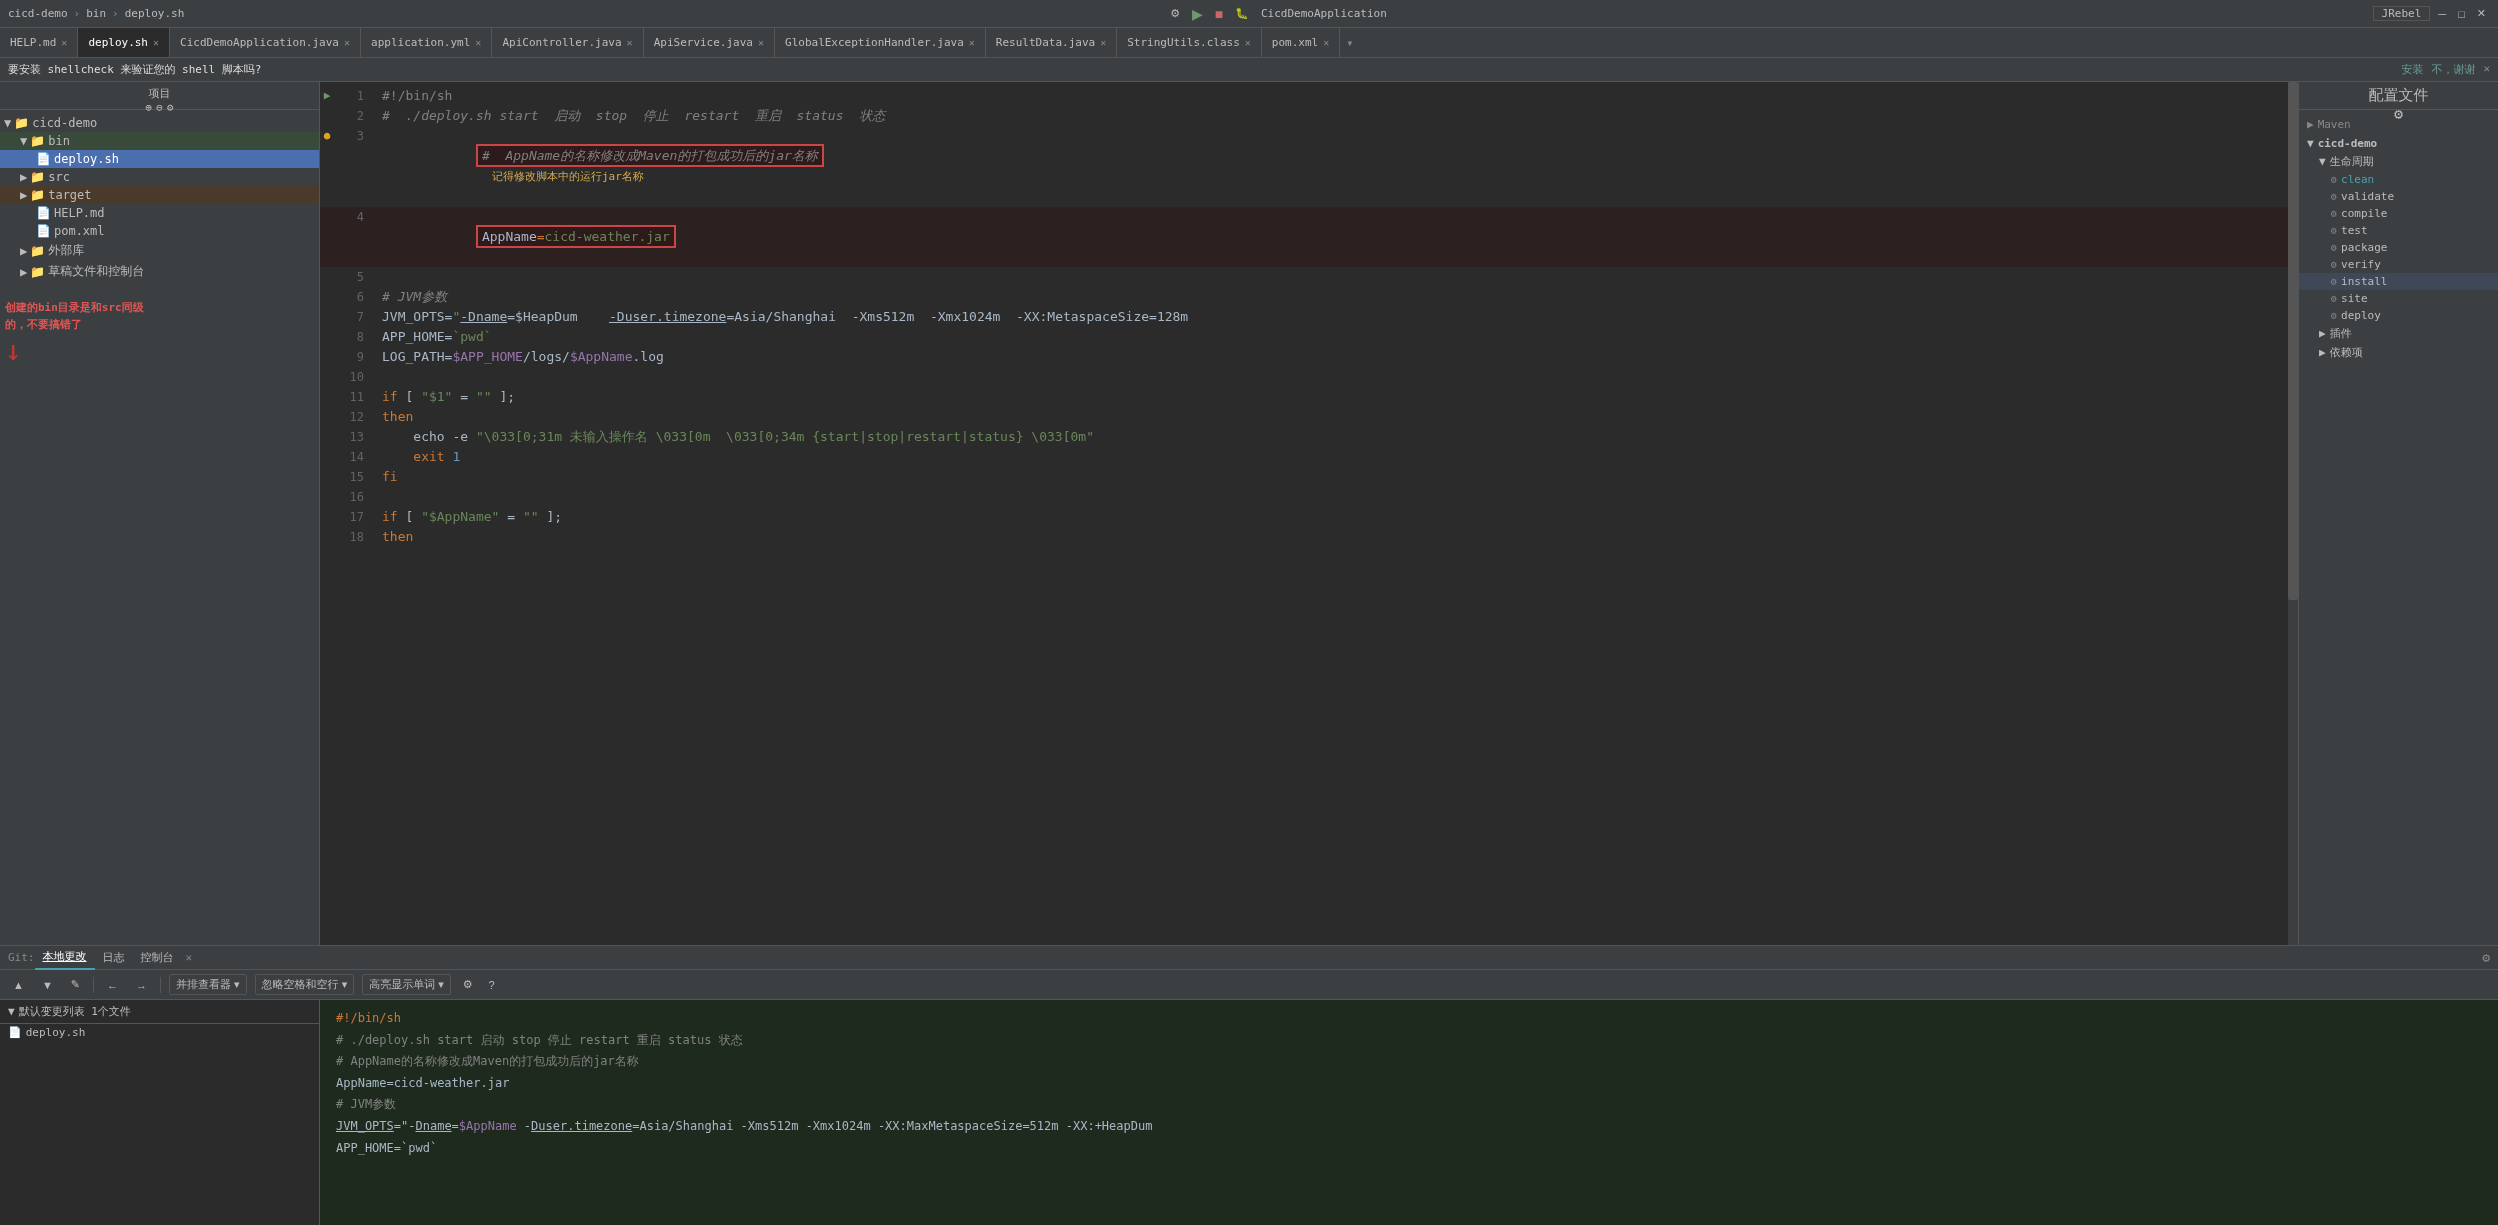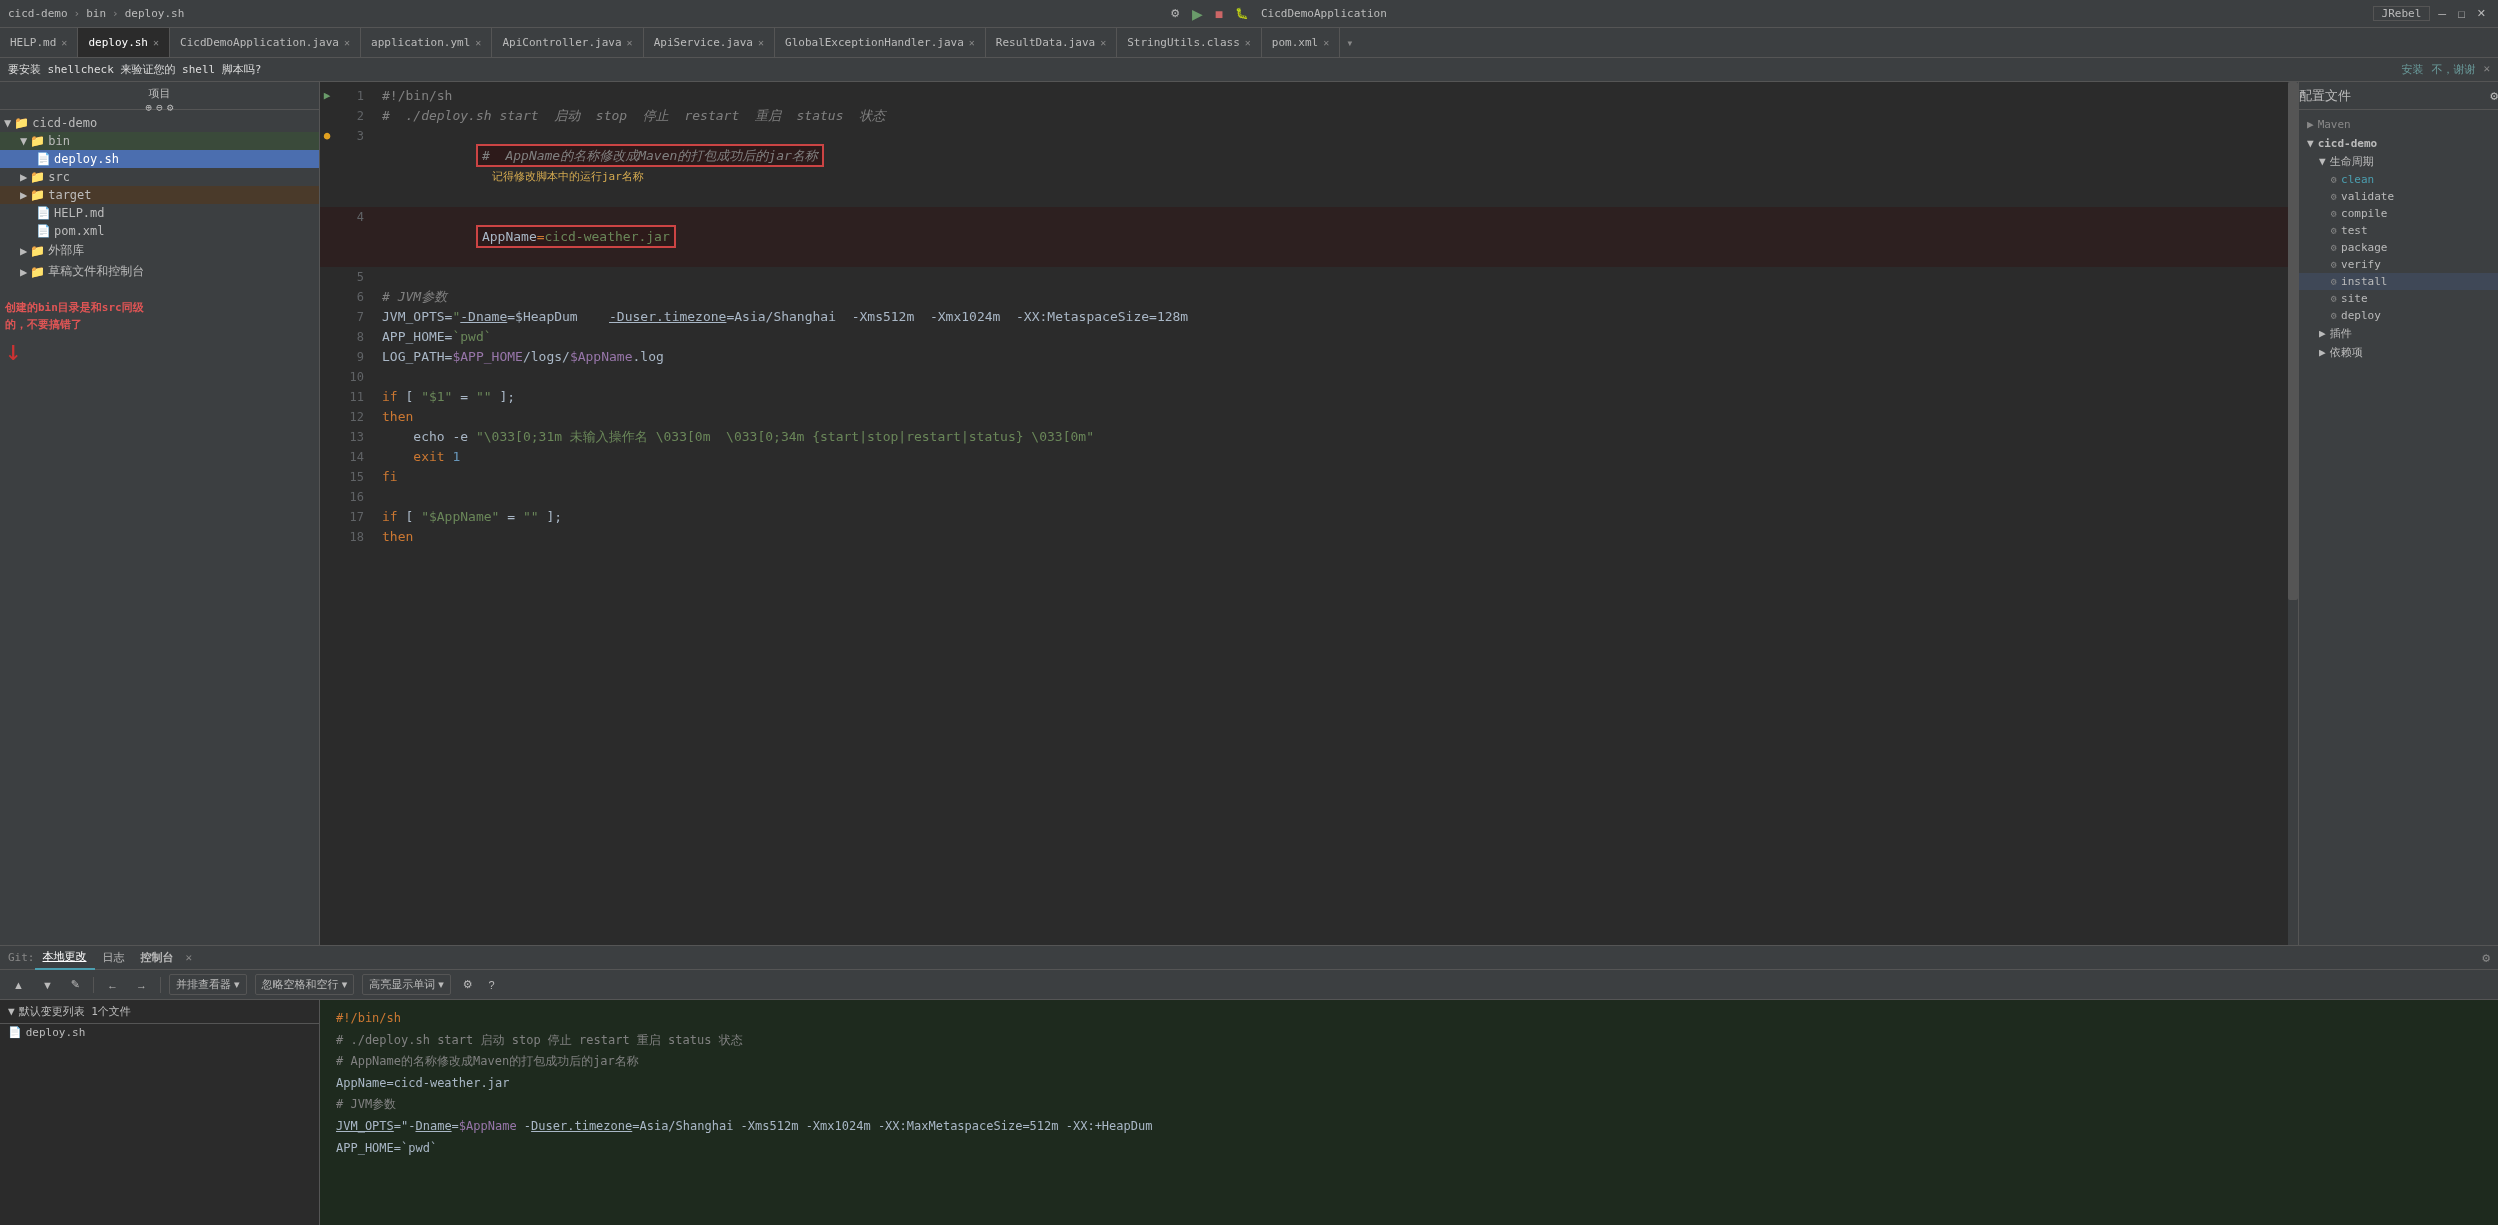--- a/index.html
+++ b/index.html
@@ -54,21 +54,21 @@
 
     
     .sh-shebang { color: #808080; }
     .sh-comment { color: #808080; font-style: italic; }
 
     
     .run-indicator { color: #6a9b6a; width: 14px; font-size: 11px; text-align: center; flex-shrink: 0; }
 
     
     .right-panel { width: 200px; background: #3c3f41; border-left: 1px solid #555; flex-shrink: 0; overflow-y: auto; }
-    .right-panel-header { padding: 4px 0; font-size: 13px; color: #bbbbbb; border-bottom: 1px solid #555; display: flex; align-items: center; justify-content: space-between; height: 28px; }
+    .right-panel-header { padding: 4px 8px; font-size: 15px; color: #bbbbbb; border-bottom: 1px solid #555; display: flex; align-items: center; justify-content: space-between; height: 28px; flex-direction: column; }
     .maven-section { padding: 4px 0; }
     .maven-item { padding: 2px 8px; font-size: 11px; color: #bbbbbb; cursor: pointer; display: flex; align-items: center; gap: 4px; }
     .maven-item .gear-icon { color: #888; font-size: 10px; }
     .maven-indent { padding-left: 20px; }
     .maven-indent2 { padding-left: 32px; }
     .maven-section-header { padding: 4px 8px; font-size: 11px; color: #888; display: flex; align-items: center; gap: 4px; cursor: pointer; }
 
     
     .bottom-panel { height: 280px; background: #2b2b2b; border-top: 1px solid #555; display: flex; flex-direction: column; flex-shrink: 0; }
     .bottom-tab { padding: 0 8px; height: 28px; display: flex; align-items: center; font-size: 11px; color: #bbb; cursor: pointer; }
@@ -452,21 +452,21 @@
   </div>
 
 </div>
 
 <div class="bottom-panel">
 
   <div style="background:#3c3f41;height:24px;display:flex;align-items:center;padding:0 8px;border-bottom:1px solid #555;flex-shrink:0;">
     <span style="color:#888;font-size:11px;margin-right:0;">Git:</span>
     <span class="bottom-tab active" style="font-size:11px;padding:0 8px;height:24px;display:flex;align-items:center;border-bottom:2px solid #4b9eaf;color:#fff;">本地更改</span>
     <span class="bottom-tab" style="font-size:11px;padding:0 8px;height:24px;display:flex;align-items:center;color:#bbb;">日志</span>
-    <span class="bottom-tab" style="font-size:11px;padding:0 8px;height:24px;display:flex;align-items:center;color:#bbb;font-weight:bold;">控制台</span>
+    <span class="bottom-tab" style="font-size:11px;padding:0 8px;height:24px;display:flex;align-items:center;color:#bbb;">控制台</span>
     <span style="margin-left:4px;color:#888;cursor:pointer;font-size:11px;">✕</span>
     <span style="margin-left:auto;color:#888;cursor:pointer;font-size:13px;">⚙</span>
   </div>
 
   <div class="bottom-toolbar">
     <button class="toolbar-btn" style="padding:2px 5px;">▲</button>
     <button class="toolbar-btn" style="padding:2px 5px;">▼</button>
     <button class="toolbar-btn" style="padding:2px 5px;">✎</button>
     <div class="toolbar-separator"></div>
     <button class="toolbar-btn" style="padding:2px 5px;">←</button>

